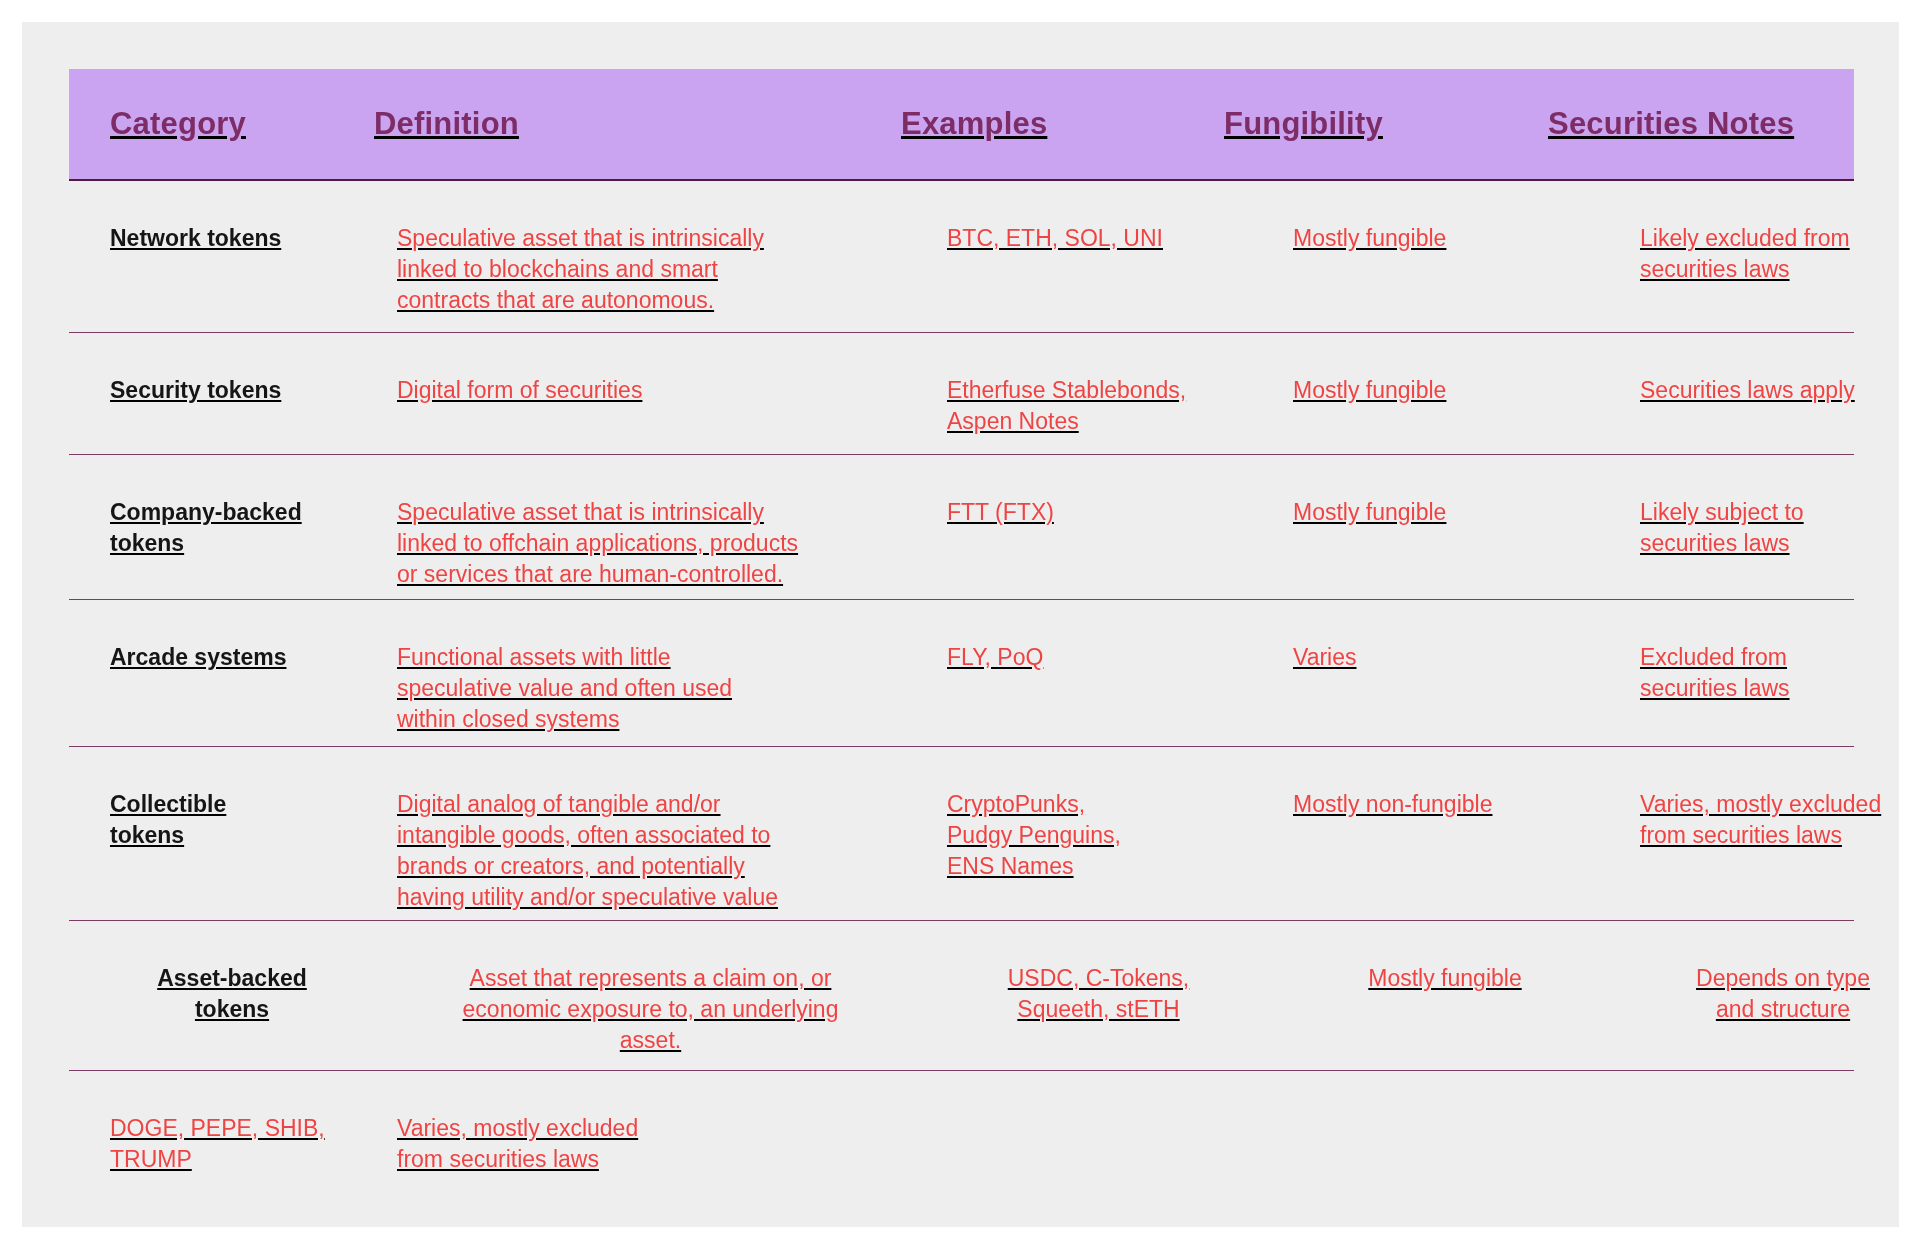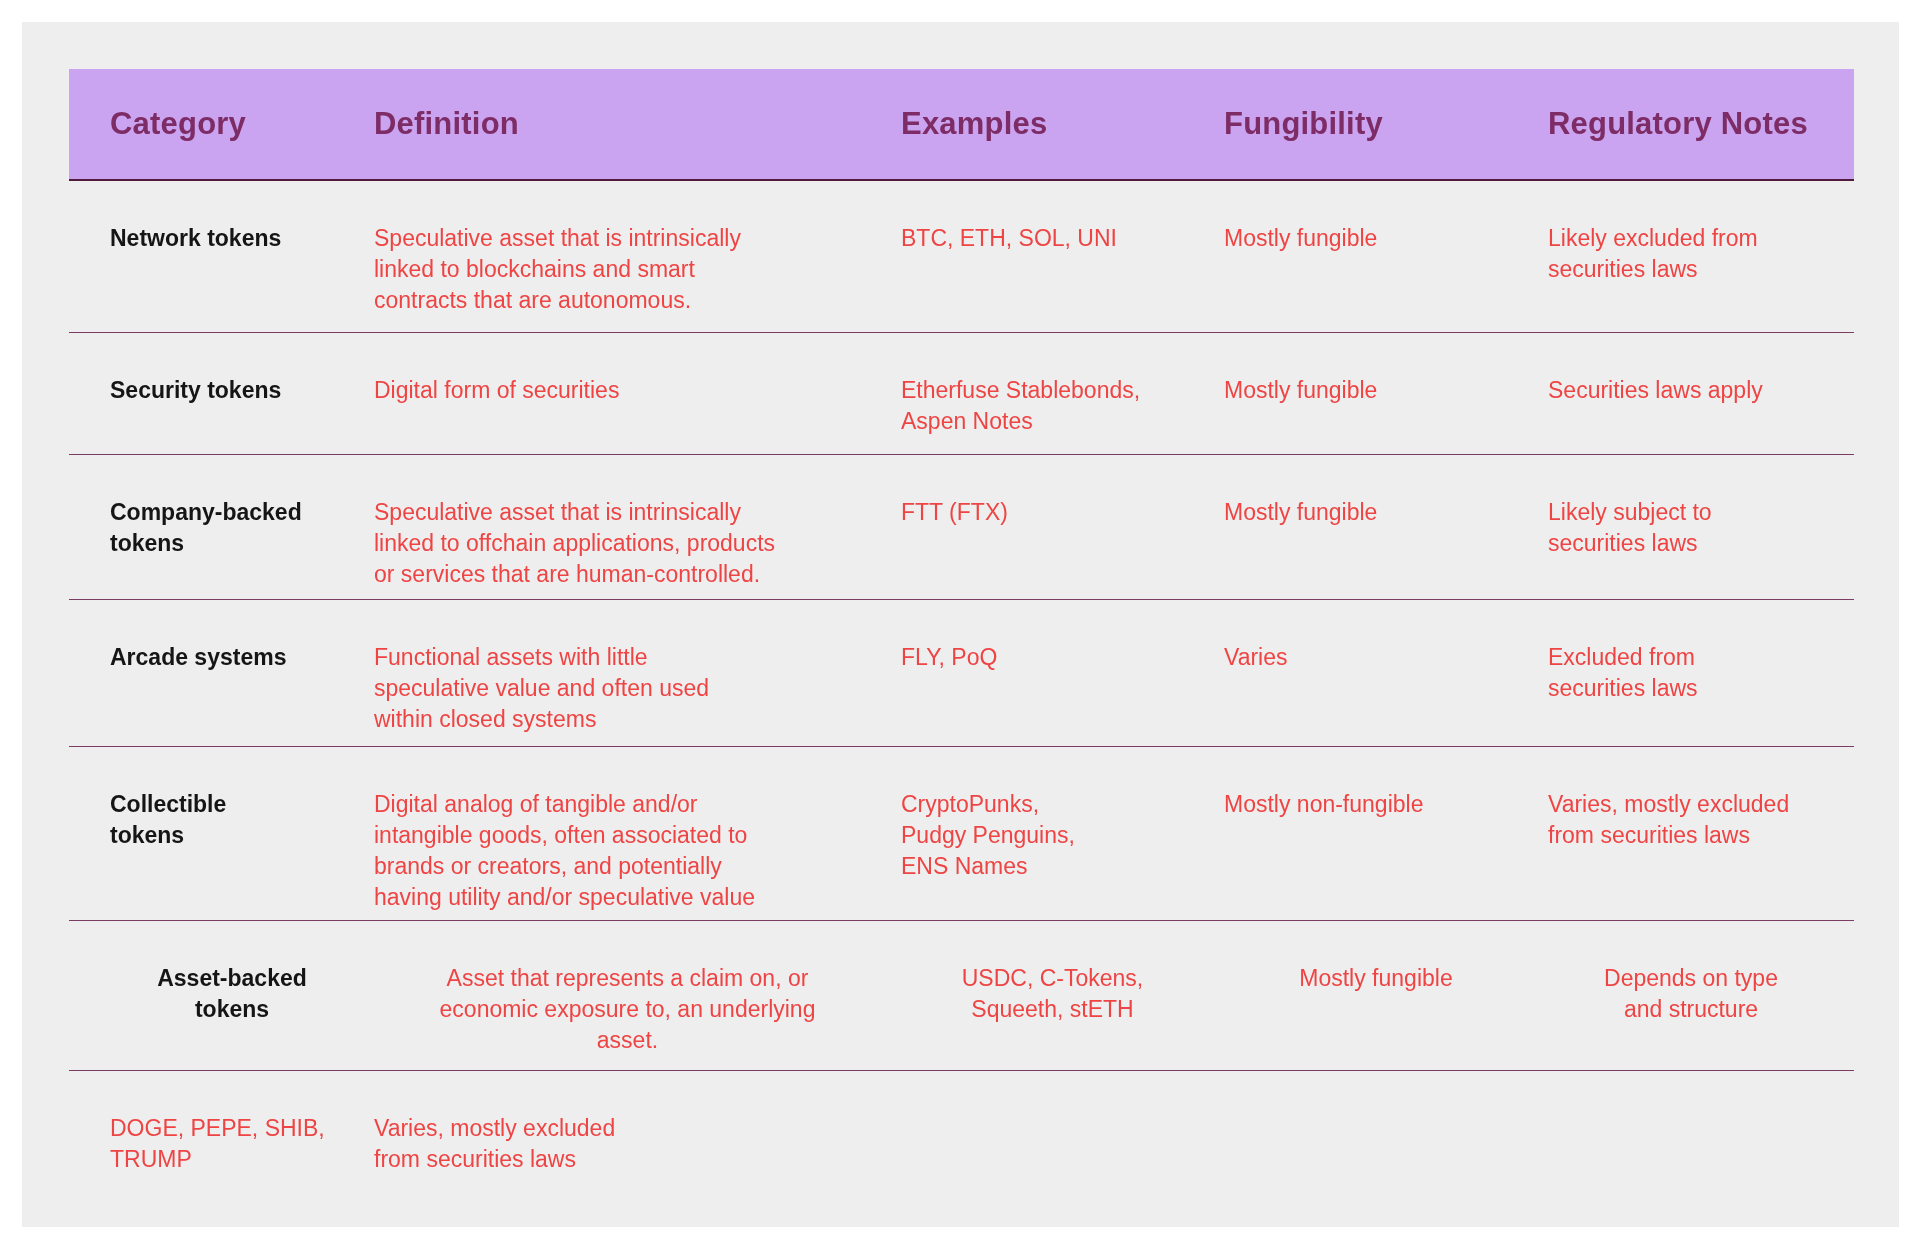--- a/index.html
+++ b/index.html
@@ -17,20 +17,21 @@
     top: 22px;
     width: 1877px;
     height: 1205px;
     background: #eeeeee;
   }
   .token-table {
     position: absolute;
     left: 69px;
     top: 69px;
     width: 1785px;
+    text-decoration: underline;
   }
   .grid-row {
     display: grid;
     grid-template-columns: 264px 527px 323px 324px 306px;
     padding-left: 41px;
     box-sizing: border-box;
   }
   .table-header {
     height: 112px;
     background: #caa4f1;
@@ -39,20 +40,21 @@
   }
   .table-header .hcell {
     font-size: 31px;
     font-weight: 700;
     color: #7d2c66;
     letter-spacing: 0.2px;
     line-height: 34px;
   }
   .data-row {
     border-bottom: 1.5px solid #7b3c64;
+    gap: 23px;
   }
   .data-row.last {
     border-bottom: none;
   }
   .cell {
     padding-top: 42px;
     font-size: 23px;
     line-height: 31px;
     color: #ef4444;
     white-space: pre-line;
@@ -77,21 +79,21 @@
 
 <div class="panel"></div>
 
 <div class="token-table">
 
   <div class="grid-row table-header">
     <div class="hcell">Category</div>
     <div class="hcell">Definition</div>
     <div class="hcell">Examples</div>
     <div class="hcell">Fungibility</div>
-    <div class="hcell">Regulatory Notes</div>
+    <div class="hcell">Securities Notes</div>
   </div>
 
   <div class="grid-row data-row r1">
     <div class="cell category">Network tokens</div>
     <div class="cell">Speculative asset that is intrinsically
 linked to blockchains and smart
 contracts that are autonomous.</div>
     <div class="cell">BTC, ETH, SOL, UNI</div>
     <div class="cell">Mostly fungible</div>
     <div class="cell">Likely excluded from

